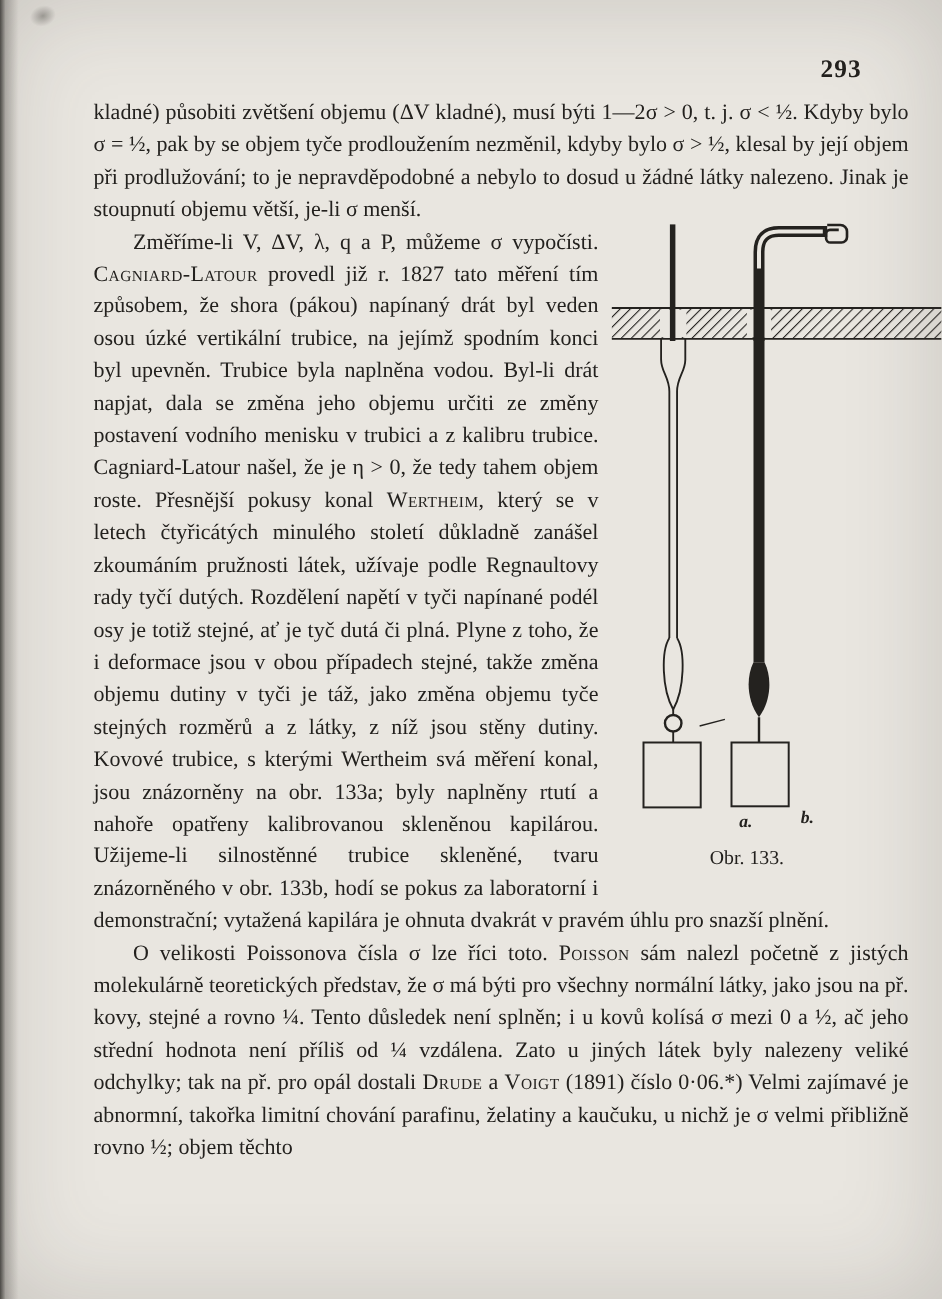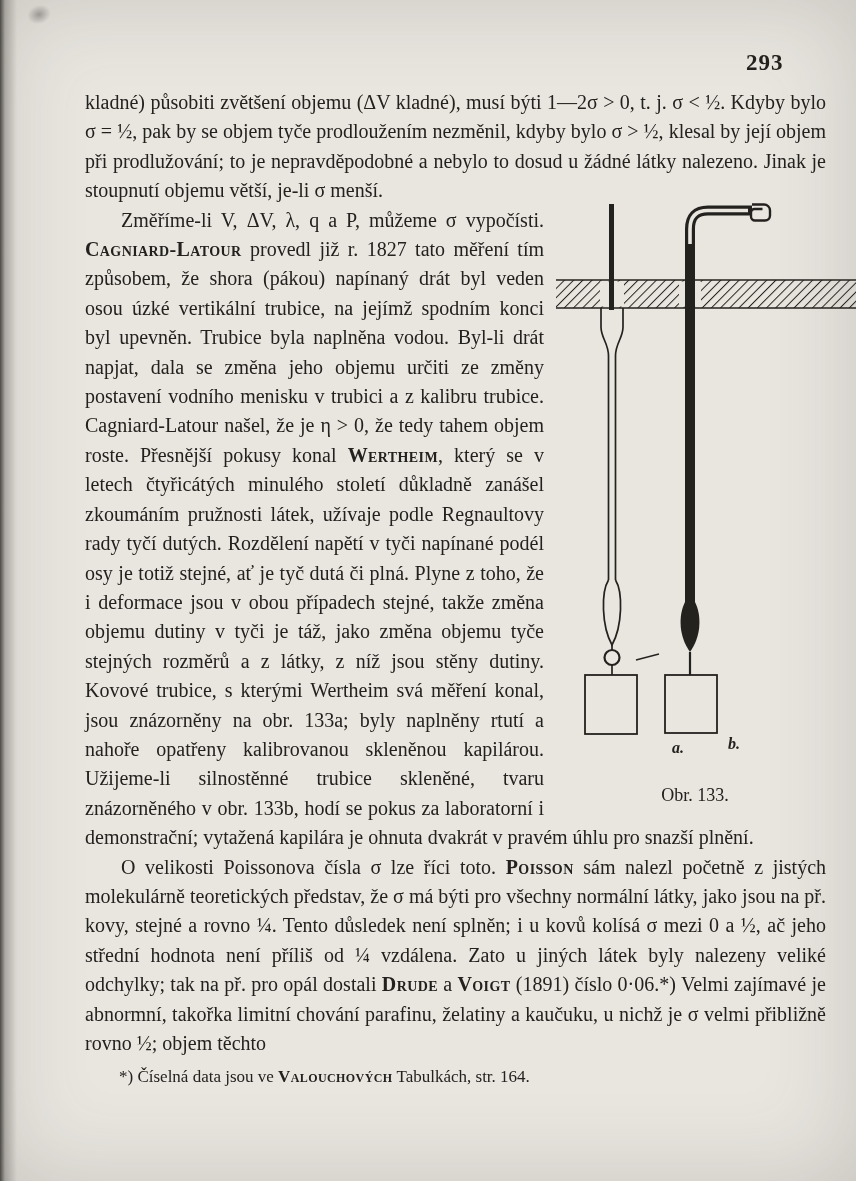--- a/index.html
+++ b/index.html
@@ -30,39 +30,39 @@
     position:absolute;left:724px;top:50px;
     font-size:23px;font-weight:bold;letter-spacing:1px;margin-left:22px;
   }
   .content{
     position:absolute;left:85px;top:88px;width:741px;
   }
   p.para{
     margin:0;font-size:20px;line-height:29.4px;text-align:justify;
   }
   p.indent{text-indent:36px;}
-  .seg-sc{font-variant:small-caps;letter-spacing:.4px;font-weight:bold;}
+  .seg-sc{font-variant:small-caps;letter-spacing:.4px;}
   .seg-i{}
   .footnote{
     margin:7px 0 0 0;font-size:17px;line-height:24px;text-indent:34px;text-align:justify;
   }
   .fig{
     float:right;width:300px;height:600px;
     margin:-10px -30px 6px 12px;
     position:relative;
   }
   .fig-svg{position:absolute;left:0;top:0;}
   .fig-label{
     position:absolute;font-size:16px;font-style:italic;font-weight:bold;
   }
   .fig-label-a{left:80px;top:537px;}
   .fig-label-b{left:136px;top:533px;}
   .fig-caption{
-    position:absolute;left:46px;top:569px;width:150px;
-    text-align:center;font-size:18px;margin-top:16px;
+    position:absolute;left:30px;top:569px;width:150px;
+    text-align:center;font-size:18px;
   }
 </style>
 </head>
 <body>
 
 <div class="scan-edge"></div>
 <div class="smudge"></div>
 <div class="vignette"></div>
 
 <div class="page-number">293</div>
@@ -106,15 +106,14 @@
         <rect x="109" y="479" width="52" height="58" fill="none" stroke="#24221f" stroke-width="1.8"></rect>
       </g>
     </svg>
         <span class="fig-label fig-label-a">a.</span>
         <span class="fig-label fig-label-b">b.</span>
         <span class="fig-caption">Obr. 133.</span>
       </span><span><span>Změříme-li </span><span class="seg-i">V, ΔV, λ, q</span><span> a </span><span class="seg-i">P</span><span>, můžeme </span><span class="seg-i">σ</span><span> vypočísti. </span><span class="seg-sc">Cagniard-Latour</span><span> provedl již r. 1827 tato měření tím způsobem, že shora (pákou) napínaný drát byl veden osou úzké vertikální trubice, na jejímž spodním konci byl upevněn. Trubice byla naplněna vodou. Byl-li drát napjat, dala se změna jeho objemu určiti ze změny postavení vodního menisku v trubici a z kalibru trubice. Cagniard-Latour našel, že je </span><span class="seg-i">η</span><span> &gt; 0, že tedy tahem objem roste. Přesnější pokusy konal </span><span class="seg-sc">Wertheim</span><span>, který se v letech čtyřicátých minulého století důkladně zanášel zkoumáním pružnosti látek, užívaje podle Regnaultovy rady tyčí dutých. Rozdělení napětí v tyči napínané podél osy je totiž stejné, ať je tyč dutá či plná. Plyne z toho, že i deformace jsou v obou případech stejné, takže změna objemu dutiny v tyči je táž, jako změna objemu tyče stejných rozměrů a z látky, z níž jsou stěny dutiny. Kovové trubice, s kterými Wertheim svá měření konal, jsou znázorněny na obr. 133</span><span class="seg-i">a</span><span>; byly naplněny rtutí a nahoře opatřeny kalibrovanou skleněnou kapilárou. Užijeme-li silnostěnné trubice skleněné, tvaru znázorněného v obr. 133</span><span class="seg-i">b</span><span>, hodí se pokus za laboratorní i demonstrační; vytažená kapilára je ohnuta dvakrát v pravém úhlu pro snazší plnění.</span></span></p>
 
   <p class="para indent"><span><span>O velikosti Poissonova čísla </span><span class="seg-i">σ</span><span> lze říci toto. </span><span class="seg-sc">Poisson</span><span> sám nalezl početně z jistých molekulárně teoretických představ, že </span><span class="seg-i">σ</span><span> má býti pro všechny normální látky, jako jsou na př. kovy, stejné a rovno ¼. Tento důsledek není splněn; i u kovů kolísá </span><span class="seg-i">σ</span><span> mezi 0 a ½, ač jeho střední hodnota není příliš od ¼ vzdálena. Zato u jiných látek byly nalezeny veliké odchylky; tak na př. pro opál dostali </span><span class="seg-sc">Drude</span><span> a </span><span class="seg-sc">Voigt</span><span> (1891) číslo 0·06.*) Velmi zajímavé je abnormní, takořka limitní chování parafinu, želatiny a kaučuku, u nichž je </span><span class="seg-i">σ</span><span> velmi přibližně rovno ½; objem těchto</span></span></p>
 
-  <p class="footnote"><span><span>*) Číselná data jsou ve </span><span class="seg-sc">Valouchových</span><span> Tabulkách, str. 164.</span></span></p>
 
 </div>
 
 </body></html>

